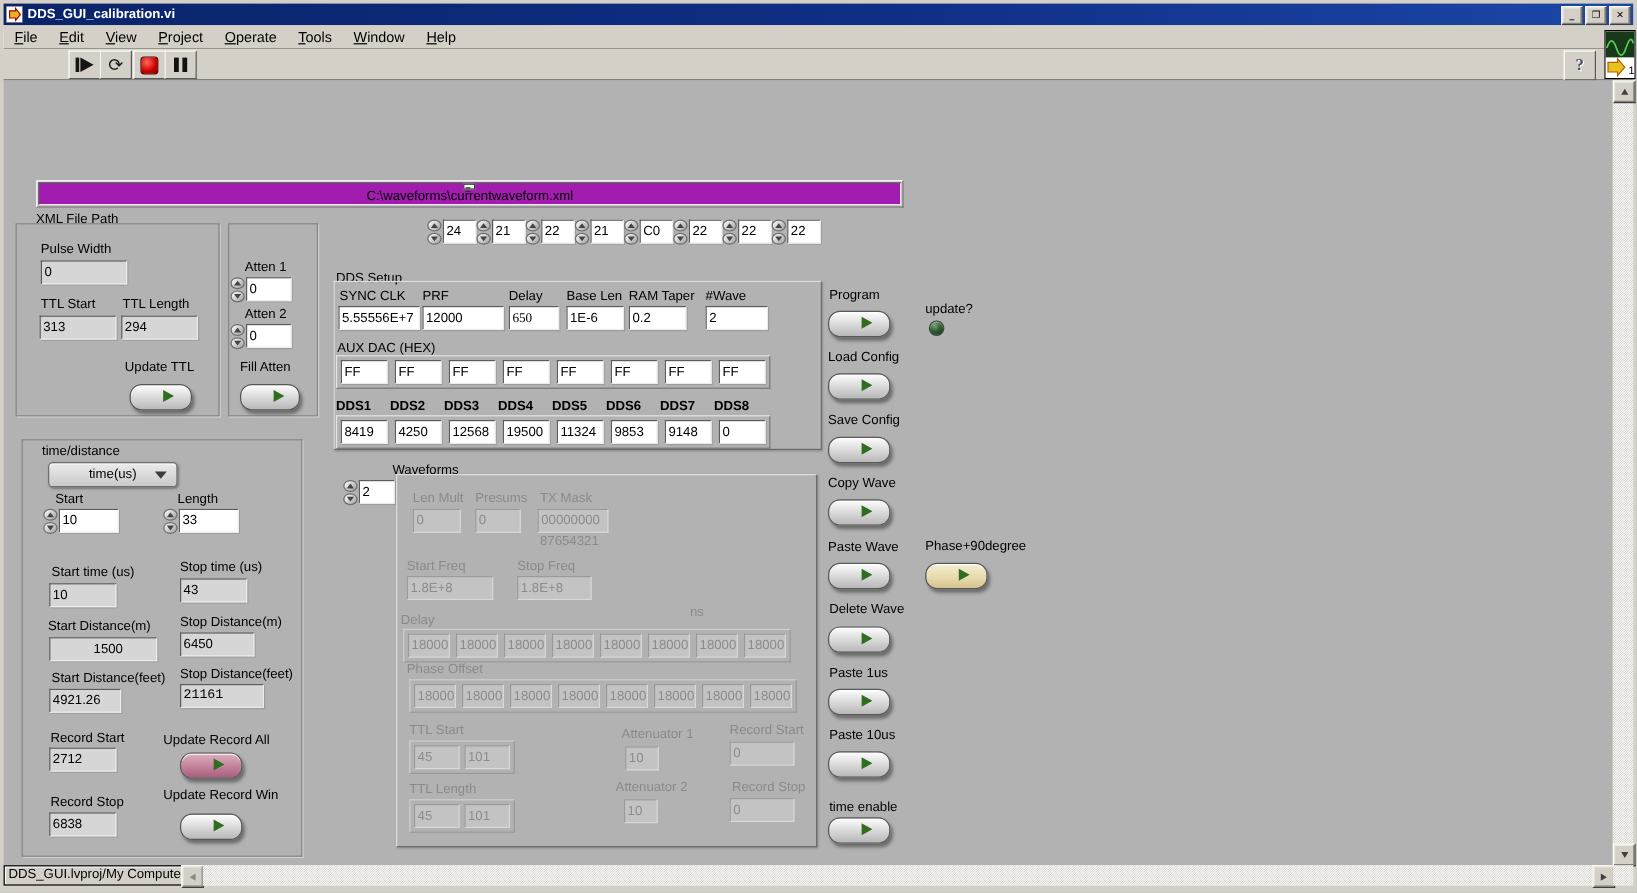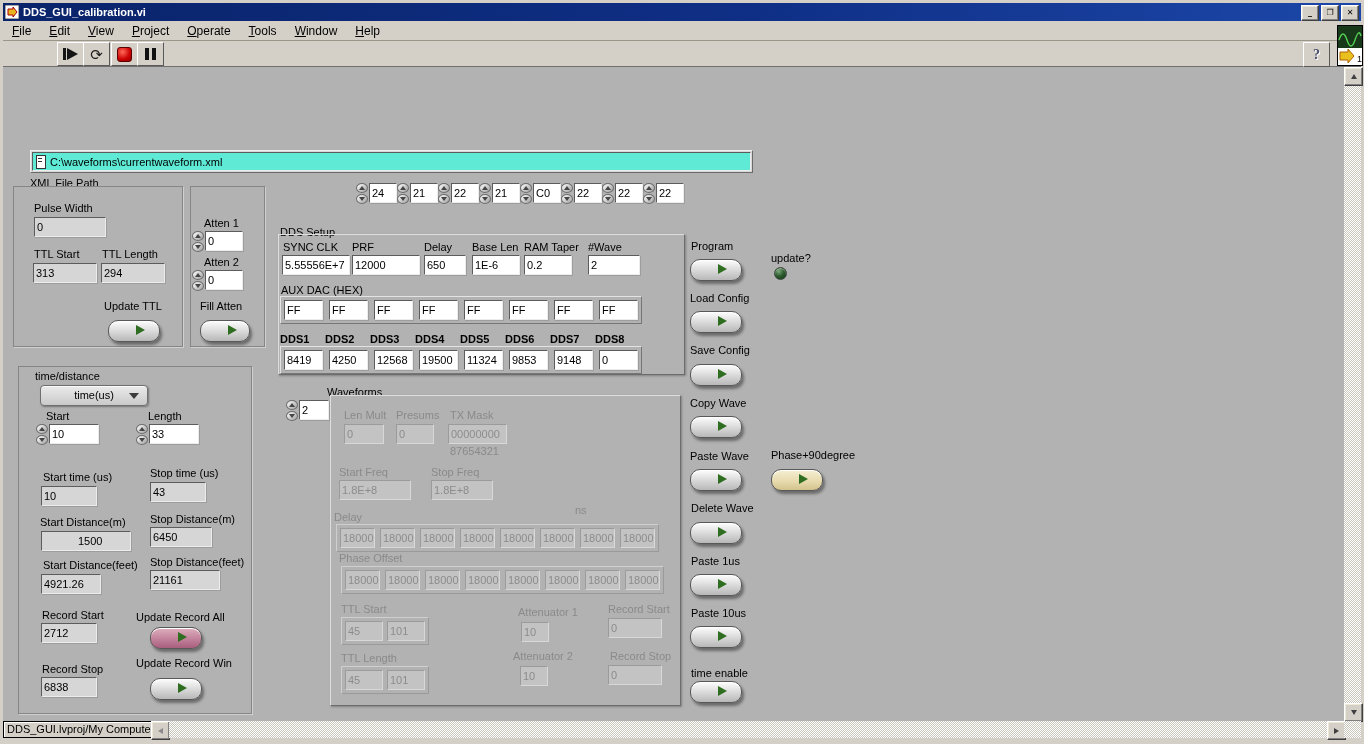--- a/index.html
+++ b/index.html
@@ -70,21 +70,21 @@
   .ring{position:absolute;left:40px;top:385px;width:106px;height:19px;line-height:19px;text-align:center;
     font-size:11px;background:linear-gradient(180deg,#ebebeb,#c9c9c9);border:1px solid #6f6f6f;border-radius:4px;
     box-shadow:1px 1px 2px rgba(0,0,0,.35), inset 0 1px 0 #fafafa;}
   .ring i{position:absolute;right:8px;top:7px;width:0;height:0;border-left:5px solid transparent;border-right:5px solid transparent;border-top:6px solid #3c3c3c;}
   #ddslblrow{position:absolute;left:280px;top:333px;display:flex;}
   #ddslblrow span{width:45px;font-size:11px;color:#000;font-weight:bold;}
   
   #pathouter{position:absolute;left:30px;top:150px;width:721px;height:21px;border:1px solid;
     border-color:#efefef #6a6a6a #6a6a6a #efefef;background:#d8d8d8;}
   #pathinner{position:absolute;left:1px;top:1px;right:1px;bottom:1px;border:1px solid;
-    border-color:#5c5c5c #ececec #ececec #5c5c5c;background:#5eead4;display:flex;align-items:center;font-size:11px;}
+    border-color:#5c5c5c #ececec #ececec #5c5c5c;background:#a21caf;display:flex;align-items:center;font-size:11px;flex-direction:column;}
   .path-glyph{width:8px;height:12px;border:1px solid #333;margin:0 4px 0 3px;position:relative;background:#fff;}
   .path-glyph::after{content:"";position:absolute;left:1px;top:2px;width:4px;height:2px;border-top:1px solid #333;border-bottom:1px solid #333;}
   
   .checker{background-color:#ffffff;
     background-image:linear-gradient(45deg,#cac6bd 25%,transparent 25%,transparent 75%,#cac6bd 75%),
                      linear-gradient(45deg,#cac6bd 25%,transparent 25%,transparent 75%,#cac6bd 75%);
     background-size:2px 2px;background-position:0 0,1px 1px;}
   .sbtn{position:absolute;width:17px;height:17px;background:#d4d0c8;border:1px solid;
     border-color:#ffffff #404040 #404040 #ffffff;box-shadow:inset -1px -1px 0 #808080, inset 1px 1px 0 #ece9d8;
     display:flex;align-items:center;justify-content:center;}
@@ -293,21 +293,21 @@
 <div class="lbl" style="left:280px;top:226px;">DDS Setup</div>
 <div class="box3d" style="left:278px;top:234px;width:405px;height:139px;"></div>
 <div class="lbl" style="left:283px;top:241px;">SYNC CLK</div>
 <div class="lbl" style="left:352px;top:241px;">PRF</div>
 <div class="lbl" style="left:424px;top:241px;">Delay</div>
 <div class="lbl" style="left:472px;top:241px;">Base Len</div>
 <div class="lbl" style="left:524px;top:241px;">RAM Taper</div>
 <div class="lbl" style="left:588px;top:241px;">#Wave</div>
 <div class="fld" style="left:282px;top:255px;width:62px;">5.55556E+7</div>
 <div class="fld" style="left:352px;top:255px;width:62px;">12000</div>
-<div class="fld" style="left:424px;top:255px;width:36px;">650</div>
+<div class="fld" style="left:424px;top:255px;width:36px;font-family:Liberation Serif, serif;">650</div>
 <div class="fld" style="left:472px;top:255px;width:42px;">1E-6</div>
 <div class="fld" style="left:524px;top:255px;width:42px;">0.2</div>
 <div class="fld" style="left:588px;top:255px;width:46px;">2</div>
 <div class="lbl" style="left:281px;top:284px;">AUX DAC (HEX)</div>
 <div class="rp" style="left:280px;top:296px;">
 
 <span class="fld" style="width:33px;">FF</span>
     <span class="fld" style="width:33px;">FF</span>
     <span class="fld" style="width:33px;">FF</span>
     <span class="fld" style="width:33px;">FF</span>
@@ -369,21 +369,21 @@
 <div class="fld ind" style="left:41px;top:486px;width:50px;">10</div>
 <div class="lbl" style="left:150px;top:467px;">Stop time (us)</div>
 <div class="fld ind" style="left:150px;top:482px;width:50px;">43</div>
 <div class="lbl" style="left:40px;top:516px;">Start Distance(m)</div>
 <div class="fld ind" style="left:41px;top:531px;width:50px;padding-left:36px;">1500</div>
 <div class="lbl" style="left:150px;top:513px;">Stop Distance(m)</div>
 <div class="fld ind" style="left:150px;top:527px;width:56px;">6450</div>
 <div class="lbl" style="left:43px;top:559px;">Start Distance(feet)</div>
 <div class="fld ind" style="left:41px;top:574px;width:54px;">4921.26</div>
 <div class="lbl" style="left:150px;top:556px;">Stop Distance(feet)</div>
-<div class="fld ind" style="left:150px;top:570px;width:64px;">21161</div>
+<div class="fld ind" style="left:150px;top:570px;width:64px;font-family:Liberation Mono, monospace;">21161</div>
 <div class="lbl" style="left:42px;top:609px;">Record Start</div>
 <div class="fld ind" style="left:41px;top:623px;width:50px;">2712</div>
 <div class="lbl" style="left:136px;top:611px;">Update Record All</div>
 <div class="lvbtn pink" style="left:150px;top:627px;"></div>
 <div class="lbl" style="left:42px;top:663px;">Record Stop</div>
 <div class="fld ind" style="left:41px;top:677px;width:50px;">6838</div>
 <div class="lbl" style="left:125px;top:657px;margin-left:11px;">Update Record Win</div>
 <div class="lvbtn" style="left:150px;top:678px;"></div>
 
 <span class="spin abs" style="left:286px;top:400px;">

